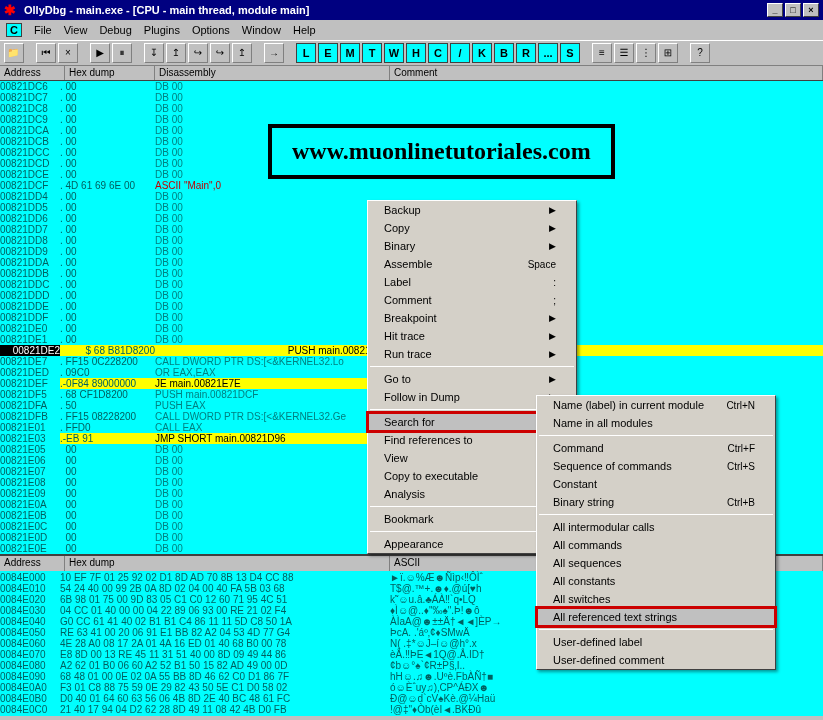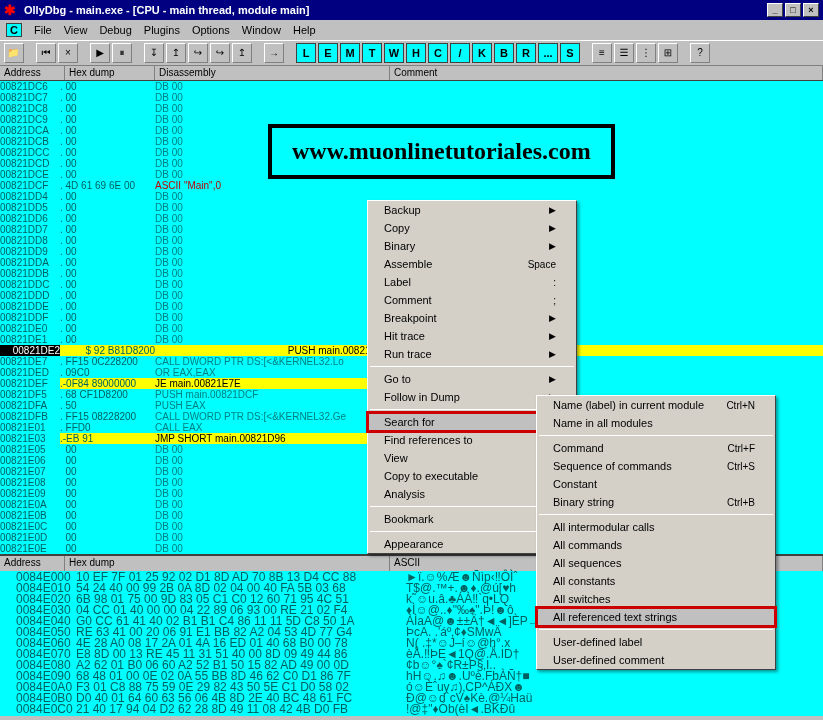--- a/index.html
+++ b/index.html
@@ -39,21 +39,21 @@
 .blacktext { color: #000; }
 
 .watermark { position: absolute; top: 124px; left: 268px; border: 4px solid #000; padding: 10px 20px; font-family: Georgia, serif; font-size: 24px; font-weight: bold; color: #000; background: #00ffff; z-index: 5; }
 
 .dump-pane { flex: 1; display: flex; flex-direction: column; }
 .dump-header { background: #c0c0c0; display: flex; font-size: 10px; height: 15px; }
 .dump-header div { padding: 1px 4px; border-right: 1px solid #808080; }
 .dump-header .h-addr { width: 65px; }
 .dump-header .h-hex { width: 325px; }
 .dump-header .h-ascii { flex: 1; }
-.dump-body { font-family: "Courier New", monospace; font-size: 12px; line-height: 11px; color: #006060; padding: 1px 16px; }
+.dump-body { font-family: "Courier New", monospace; font-size: 10px; line-height: 11px; color: #006060; padding: 1px 0; }
 .dump-row { display: flex; white-space: pre; }
 .d-addr { width: 60px; }
 .d-hex { width: 330px; }
 .d-ascii { flex: 1; }
 
 .context-menu { position: absolute; background: #d4d0c8; border: 1px solid #404040; border-top-color: #fff; border-left-color: #fff; box-shadow: 2px 2px 3px rgba(0,0,0,0.4); z-index: 100; font-size: 11px; }
 .context-menu .item { display: flex; align-items: center; padding: 3px 20px 3px 16px; cursor: default; position: relative; min-width: 200px; justify-content: space-between; }
 .context-menu .sep { height: 1px; background: #808080; margin: 3px 2px; border-bottom: 1px solid #fff; padding: 0; }
 .context-menu .arrow { font-size: 9px; }
 .context-menu .shortcut { color: #000; font-size: 10px; margin-left: 20px; }
@@ -151,21 +151,21 @@
       <div class="disasm-row"><span class="addr">00821DD8</span><span class="hex">. 00</span><span class="dis">DB 00</span><span class="cmt"></span></div>
       <div class="disasm-row"><span class="addr">00821DD9</span><span class="hex">. 00</span><span class="dis">DB 00</span><span class="cmt"></span></div>
       <div class="disasm-row"><span class="addr">00821DDA</span><span class="hex">. 00</span><span class="dis">DB 00</span><span class="cmt"></span></div>
       <div class="disasm-row"><span class="addr">00821DDB</span><span class="hex">. 00</span><span class="dis">DB 00</span><span class="cmt"></span></div>
       <div class="disasm-row"><span class="addr">00821DDC</span><span class="hex">. 00</span><span class="dis">DB 00</span><span class="cmt"></span></div>
       <div class="disasm-row"><span class="addr">00821DDD</span><span class="hex">. 00</span><span class="dis">DB 00</span><span class="cmt"></span></div>
       <div class="disasm-row"><span class="addr">00821DDE</span><span class="hex">. 00</span><span class="dis">DB 00</span><span class="cmt"></span></div>
       <div class="disasm-row"><span class="addr">00821DDF</span><span class="hex">. 00</span><span class="dis">DB 00</span><span class="cmt"></span></div>
       <div class="disasm-row"><span class="addr">00821DE0</span><span class="hex">. 00</span><span class="dis">DB 00</span><span class="cmt"></span></div>
       <div class="disasm-row"><span class="addr">00821DE1</span><span class="hex">. 00</span><span class="dis">DB 00</span><span class="cmt"></span></div>
-      <div class="disasm-row sel-row"><span class="addr">00821DE2</span><span class="hex" style="background: rgb(255, 255, 0);">$ 92 B81D8200</span><span class="dis blacktext" style="background: rgb(255, 255, 0);">PUSH main.00821DB8</span><span class="cmt" style="background: rgb(255, 255, 0);"></span></div>
+      <div class="disasm-row sel-row"><span class="addr">00821DE2</span><span class="hex" style="background: rgb(255, 255, 0);">$ 68 B81D8200</span><span class="dis blacktext" style="background: rgb(255, 255, 0);">PUSH main.00821DB8</span><span class="cmt" style="background: rgb(255, 255, 0);"></span></div>
       <div class="disasm-row"><span class="addr">00821DE7</span><span class="hex">. FF15 0C228200</span><span class="dis">CALL DWORD PTR DS:[&lt;&amp;KERNEL32.Lo</span><span class="cmt">.dll"</span></div>
       <div class="disasm-row"><span class="addr">00821DED</span><span class="hex">. 09C0</span><span class="dis">OR EAX,EAX</span><span class="cmt"></span></div>
       <div class="disasm-row"><span class="addr">00821DEF</span><span class="hex" style="background: rgb(255, 255, 0);">.-0F84 89000000</span><span class="dis blacktext" style="background: rgb(255, 255, 0);">JE main.00821E7E</span><span class="cmt"></span></div>
       <div class="disasm-row"><span class="addr">00821DF5</span><span class="hex">. 68 CF1D8200</span><span class="dis">PUSH main.00821DCF</span><span class="cmt">"Main"</span></div>
       <div class="disasm-row"><span class="addr">00821DFA</span><span class="hex">. 50</span><span class="dis">PUSH EAX</span><span class="cmt"></span></div>
       <div class="disasm-row"><span class="addr">00821DFB</span><span class="hex">. FF15 08228200</span><span class="dis">CALL DWORD PTR DS:[&lt;&amp;KERNEL32.Ge</span><span class="cmt"></span></div>
       <div class="disasm-row"><span class="addr">00821E01</span><span class="hex">. FFD0</span><span class="dis">CALL EAX</span><span class="cmt"></span></div>
       <div class="disasm-row"><span class="addr">00821E03</span><span class="hex" style="background: rgb(255, 255, 0);">.-EB 91</span><span class="dis blacktext" style="background: rgb(255, 255, 0);">JMP SHORT main.00821D96</span><span class="cmt"></span></div>
       <div class="disasm-row"><span class="addr">00821E05</span><span class="hex">  00</span><span class="dis">DB 00</span><span class="cmt"></span></div>
       <div class="disasm-row"><span class="addr">00821E06</span><span class="hex">  00</span><span class="dis">DB 00</span><span class="cmt"></span></div>

